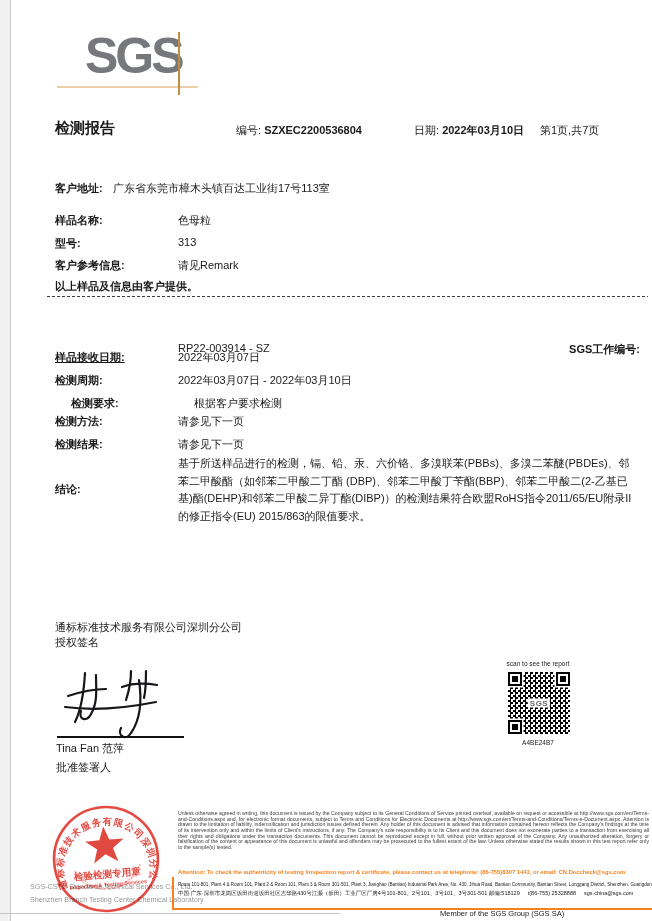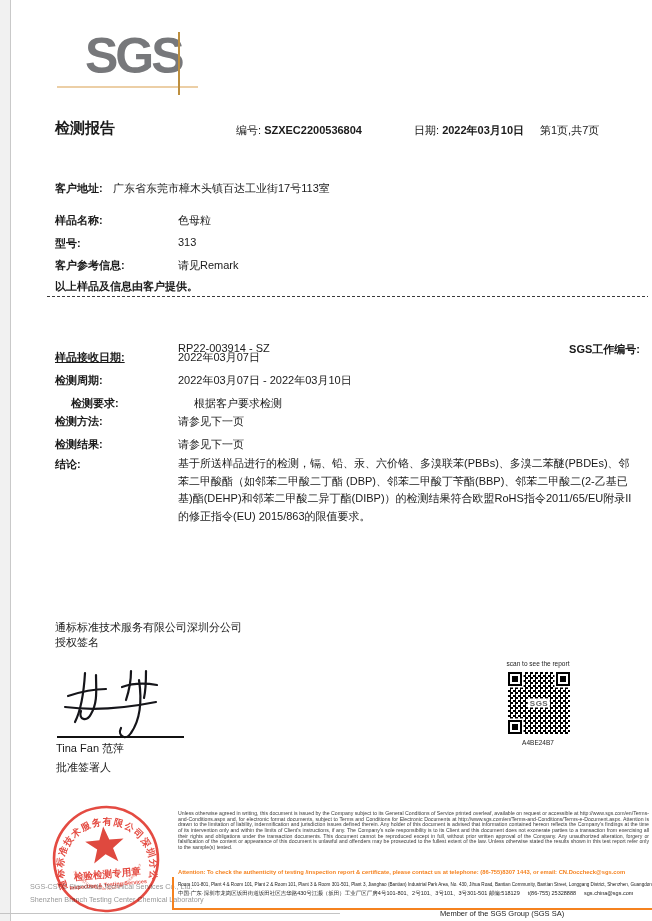--- a/index.html
+++ b/index.html
@@ -118,21 +118,21 @@
   </div>
   <div class="frow" style="top:414px;">
     <span class="lbl">检测方法:</span>
     <span class="v3">请参见下一页</span>
   </div>
   <div class="frow" style="top:437px;">
     <span class="lbl">检测结果:</span>
     <span class="v3">请参见下一页</span>
   </div>
 
-  <div class="frow" style="top:457px;">
+  <div class="frow" style="top:482px;">
     <span class="lbl">结论:</span>
   </div>
   <div class="abs conclusion">基于所送样品进行的检测，镉、铅、汞、六价铬、多溴联苯(PBBs)、多溴二苯醚(PBDEs)、邻苯二甲酸酯（如邻苯二甲酸二丁酯 (DBP)、邻苯二甲酸丁苄酯(BBP)、邻苯二甲酸二(2-乙基已基)酯(DEHP)和邻苯二甲酸二异丁酯(DIBP)）的检测结果符合欧盟RoHS指令2011/65/EU附录II的修正指令(EU) 2015/863的限值要求。</div>
 
   <div class="abs sig-company">
     <div>通标标准技术服务有限公司深圳分公司</div>
     <div>授权签名</div>
   </div>
 
   <svg class="abs sig-svg" width="130" height="78" viewBox="0 0 130 78">

